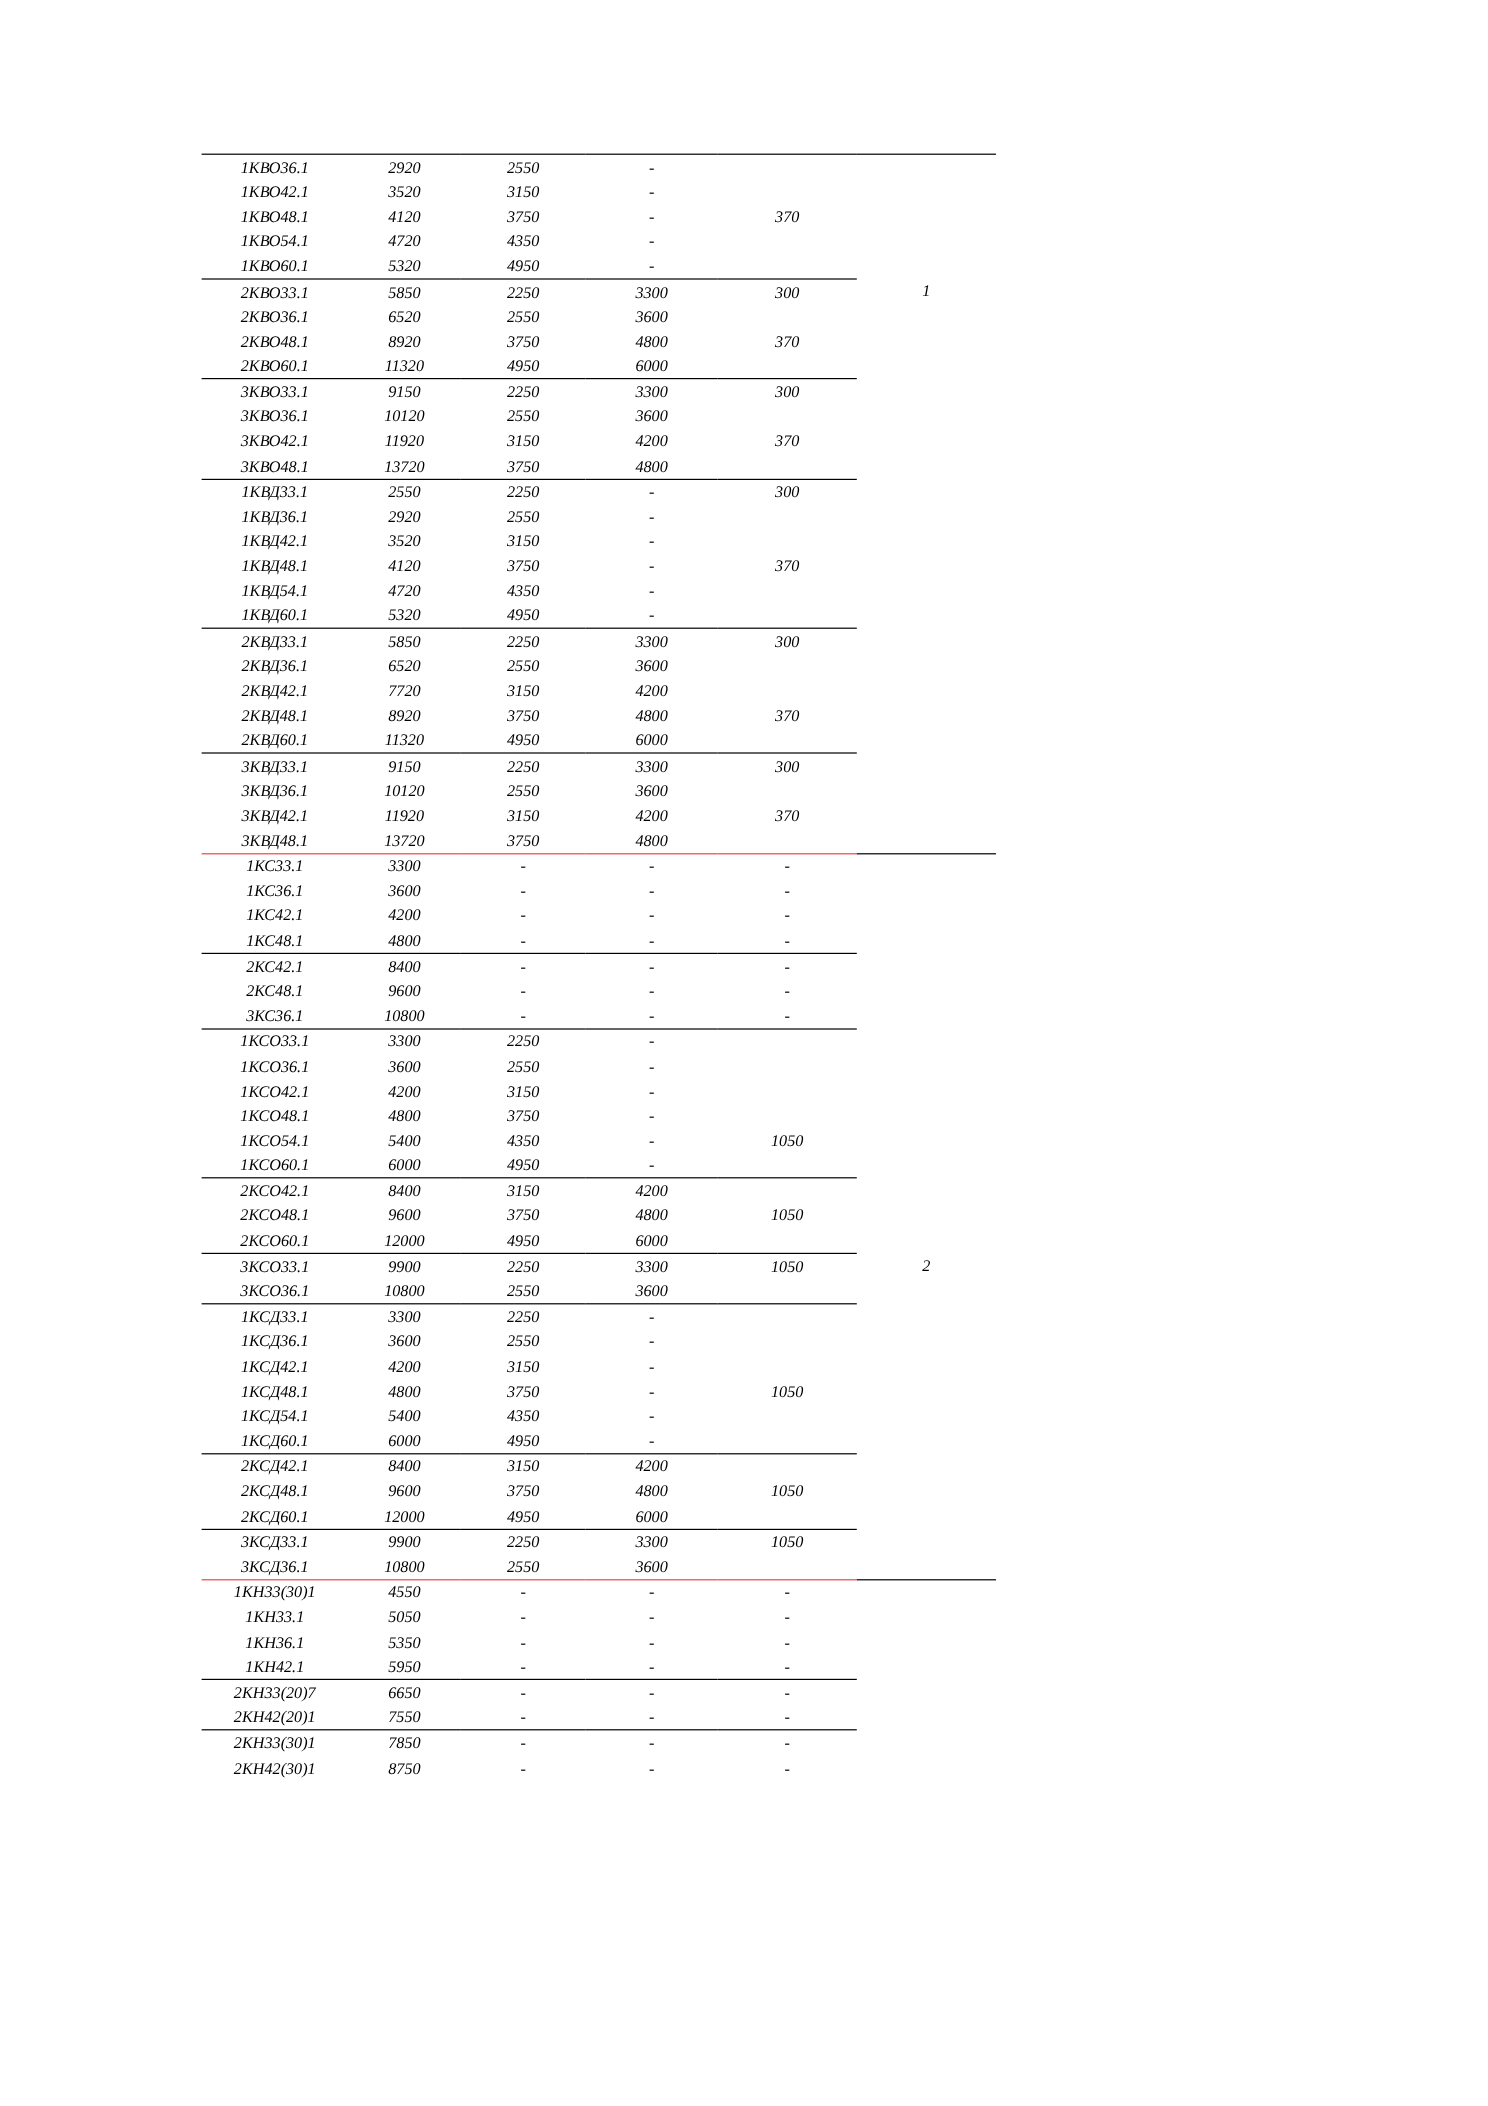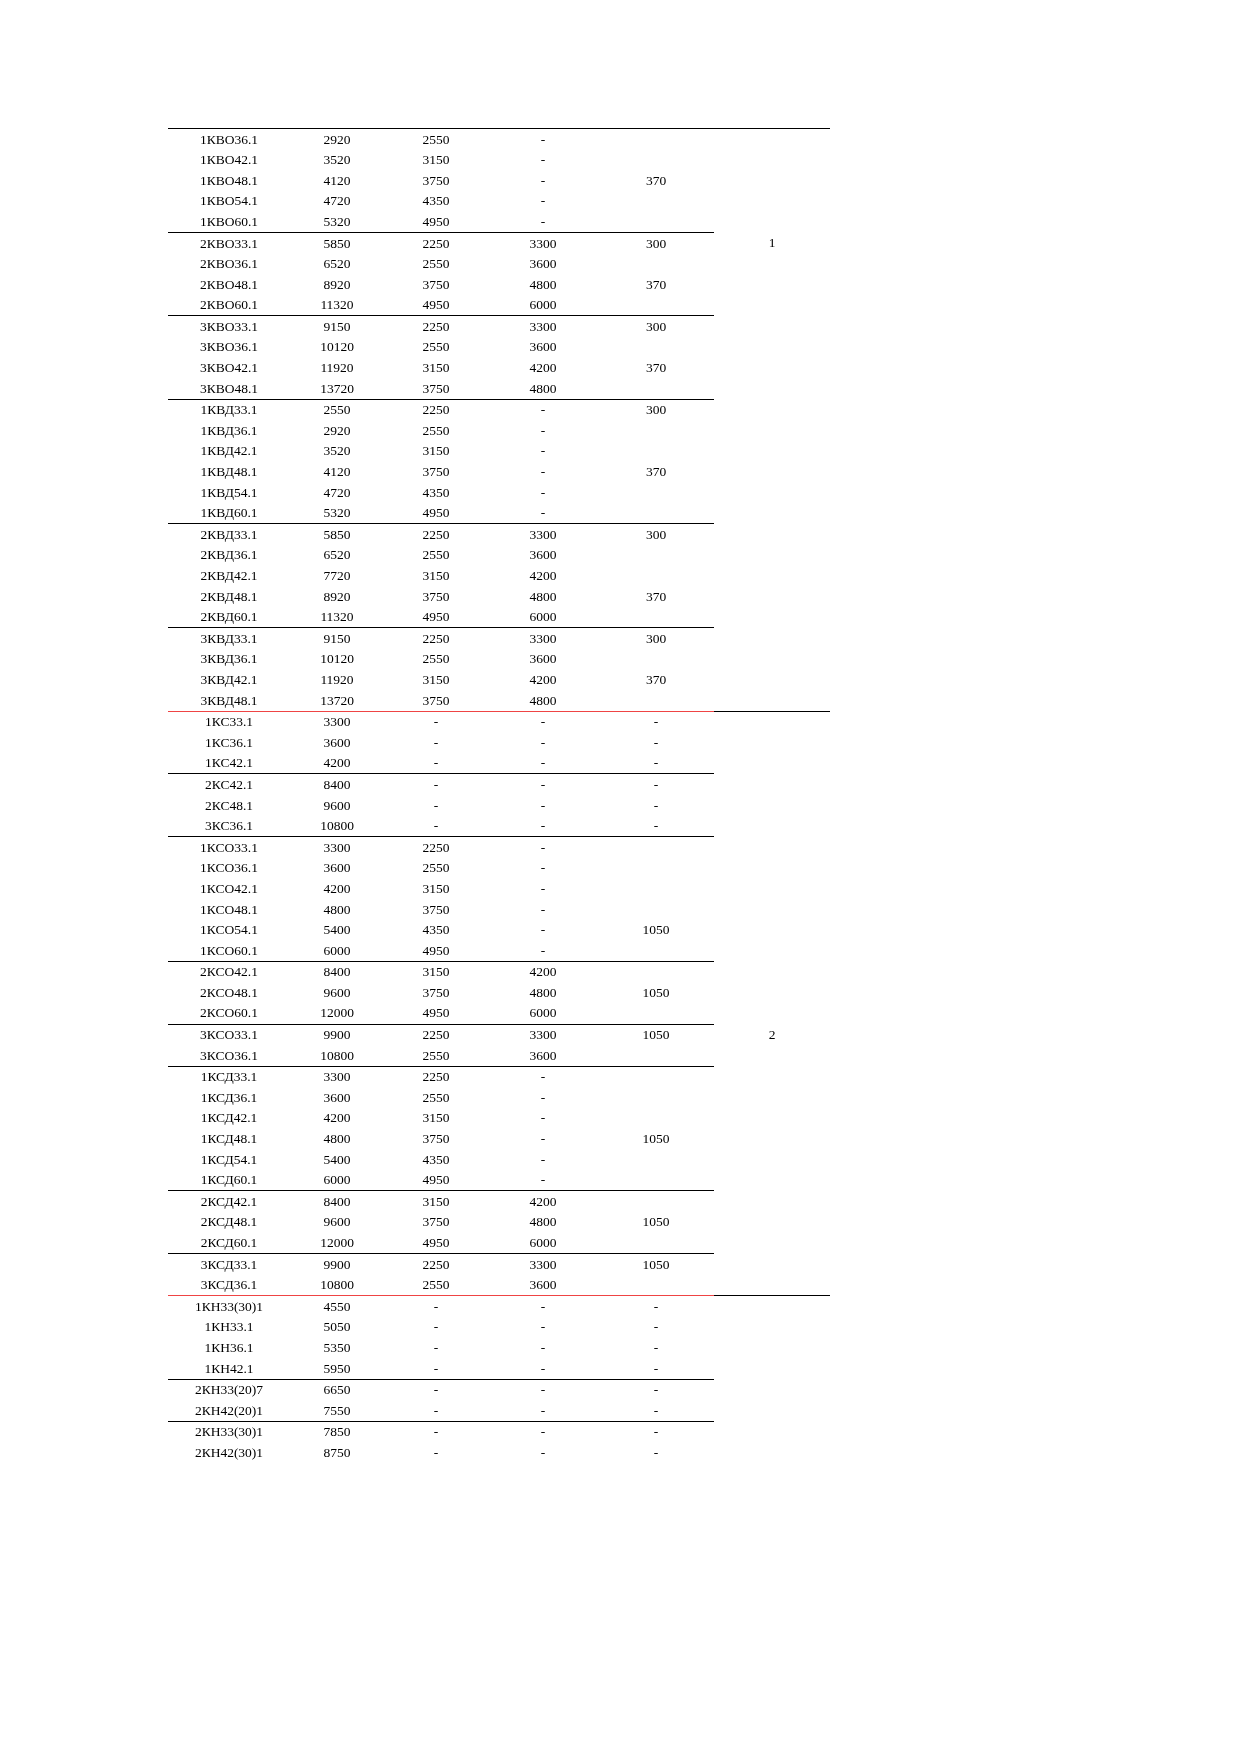--- a/index.html
+++ b/index.html
@@ -11,20 +11,21 @@
     width: 1240px;
     height: 1755px;
     font-family: "Liberation Serif", serif;
     color: #000000;
   }
   .page {
     position: relative;
     width: 1216px;
     height: 1755px;
     box-sizing: border-box;
+    font-style: italic;
   }
   .sheet {
     position: absolute;
     left: 168px;
     top: 128px;
     width: 662px;
   }
   table.spec {
     border-collapse: collapse;
     table-layout: fixed;
@@ -315,20 +316,28 @@
             <td class="vl-left vl-right" style="border-top: none; border-bottom: none;"></td>
           </tr>
           <tr>
             <td class="name vl-left">1КС42.1</td>
             <td class="vl-left">4200</td>
             <td class="vl-left">-</td>
             <td class="vl-left">-</td>
             <td class="vl-left">-</td>
             <td class="vl-left vl-right" style="border-top: none; border-bottom: none;"></td>
           </tr>
+          <tr>
+            <td class="name vl-left">1КС48.1</td>
+            <td class="vl-left">4800</td>
+            <td class="vl-left">-</td>
+            <td class="vl-left">-</td>
+            <td class="vl-left">-</td>
+            <td class="vl-left vl-right" style="border-top: none; border-bottom: none;"></td>
+          </tr>
           <tr class="grp-top">
             <td class="name vl-left">2КС42.1</td>
             <td class="vl-left">8400</td>
             <td class="vl-left">-</td>
             <td class="vl-left">-</td>
             <td class="vl-left">-</td>
             <td class="vl-left vl-right" style="border-top: none; border-bottom: none;"></td>
           </tr>
           <tr>
             <td class="name vl-left">2КС48.1</td>

